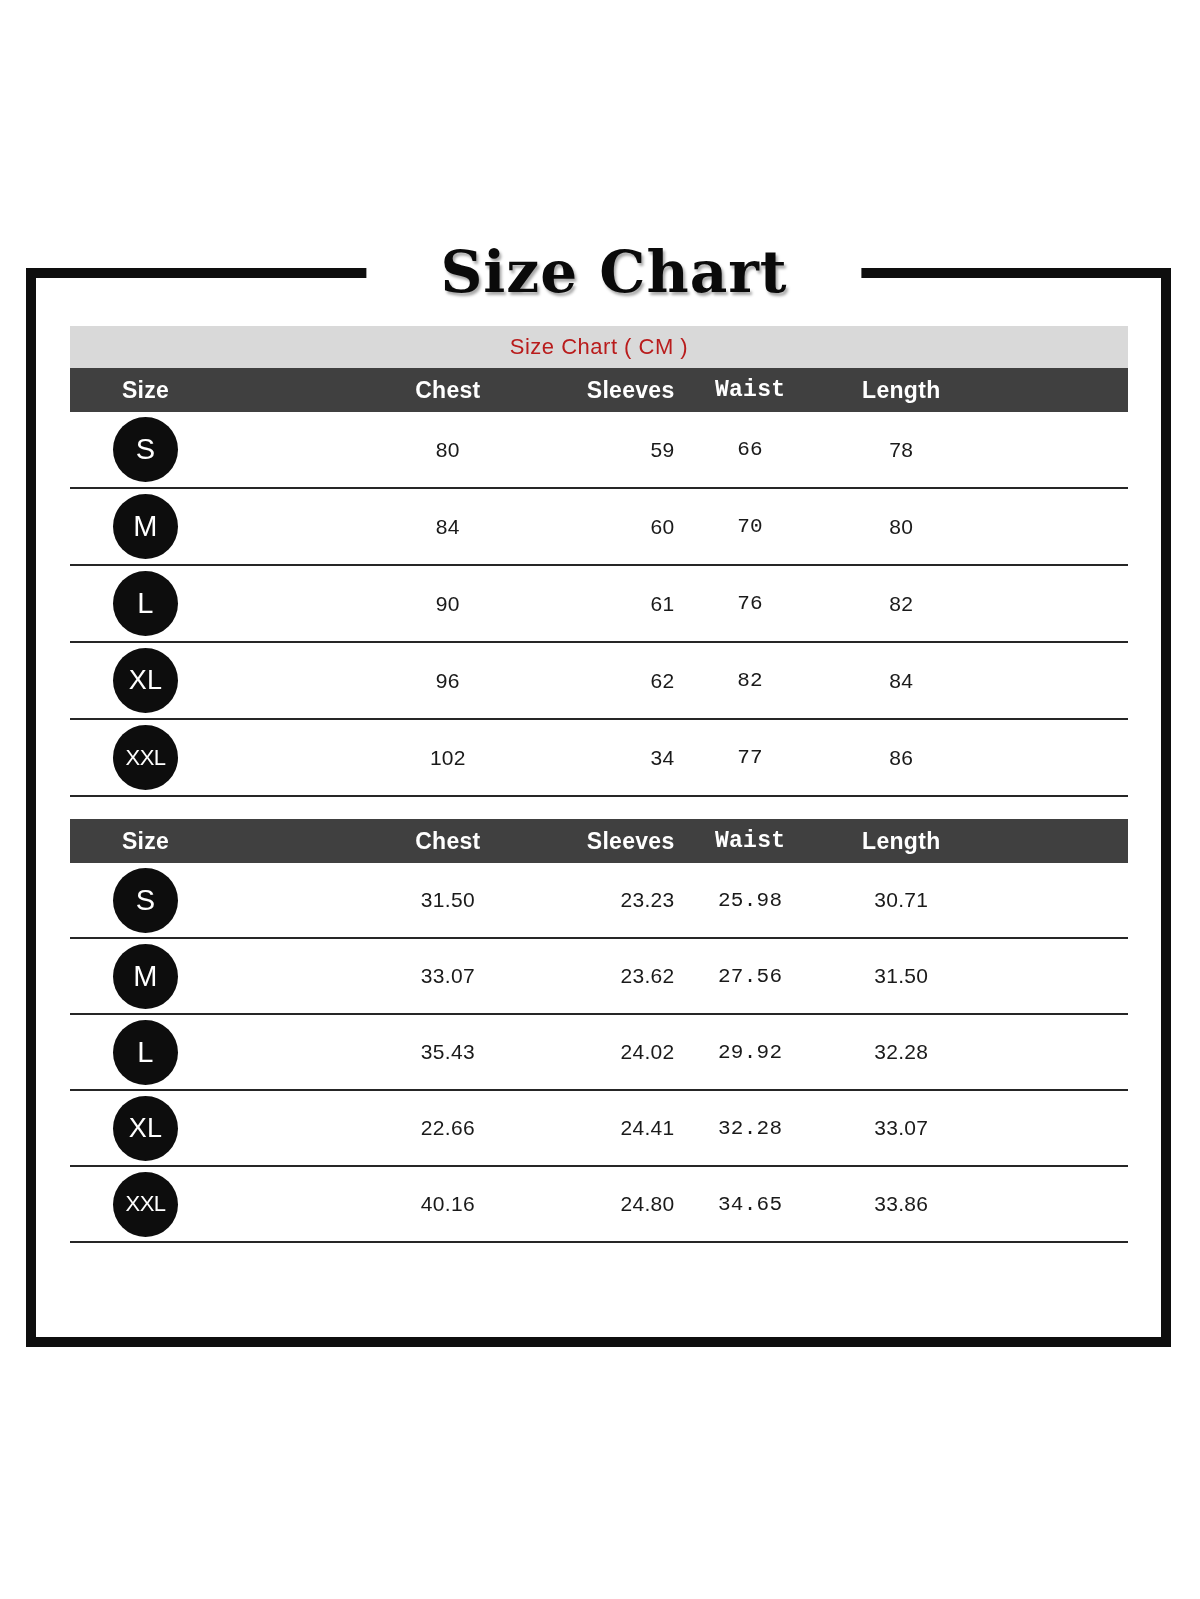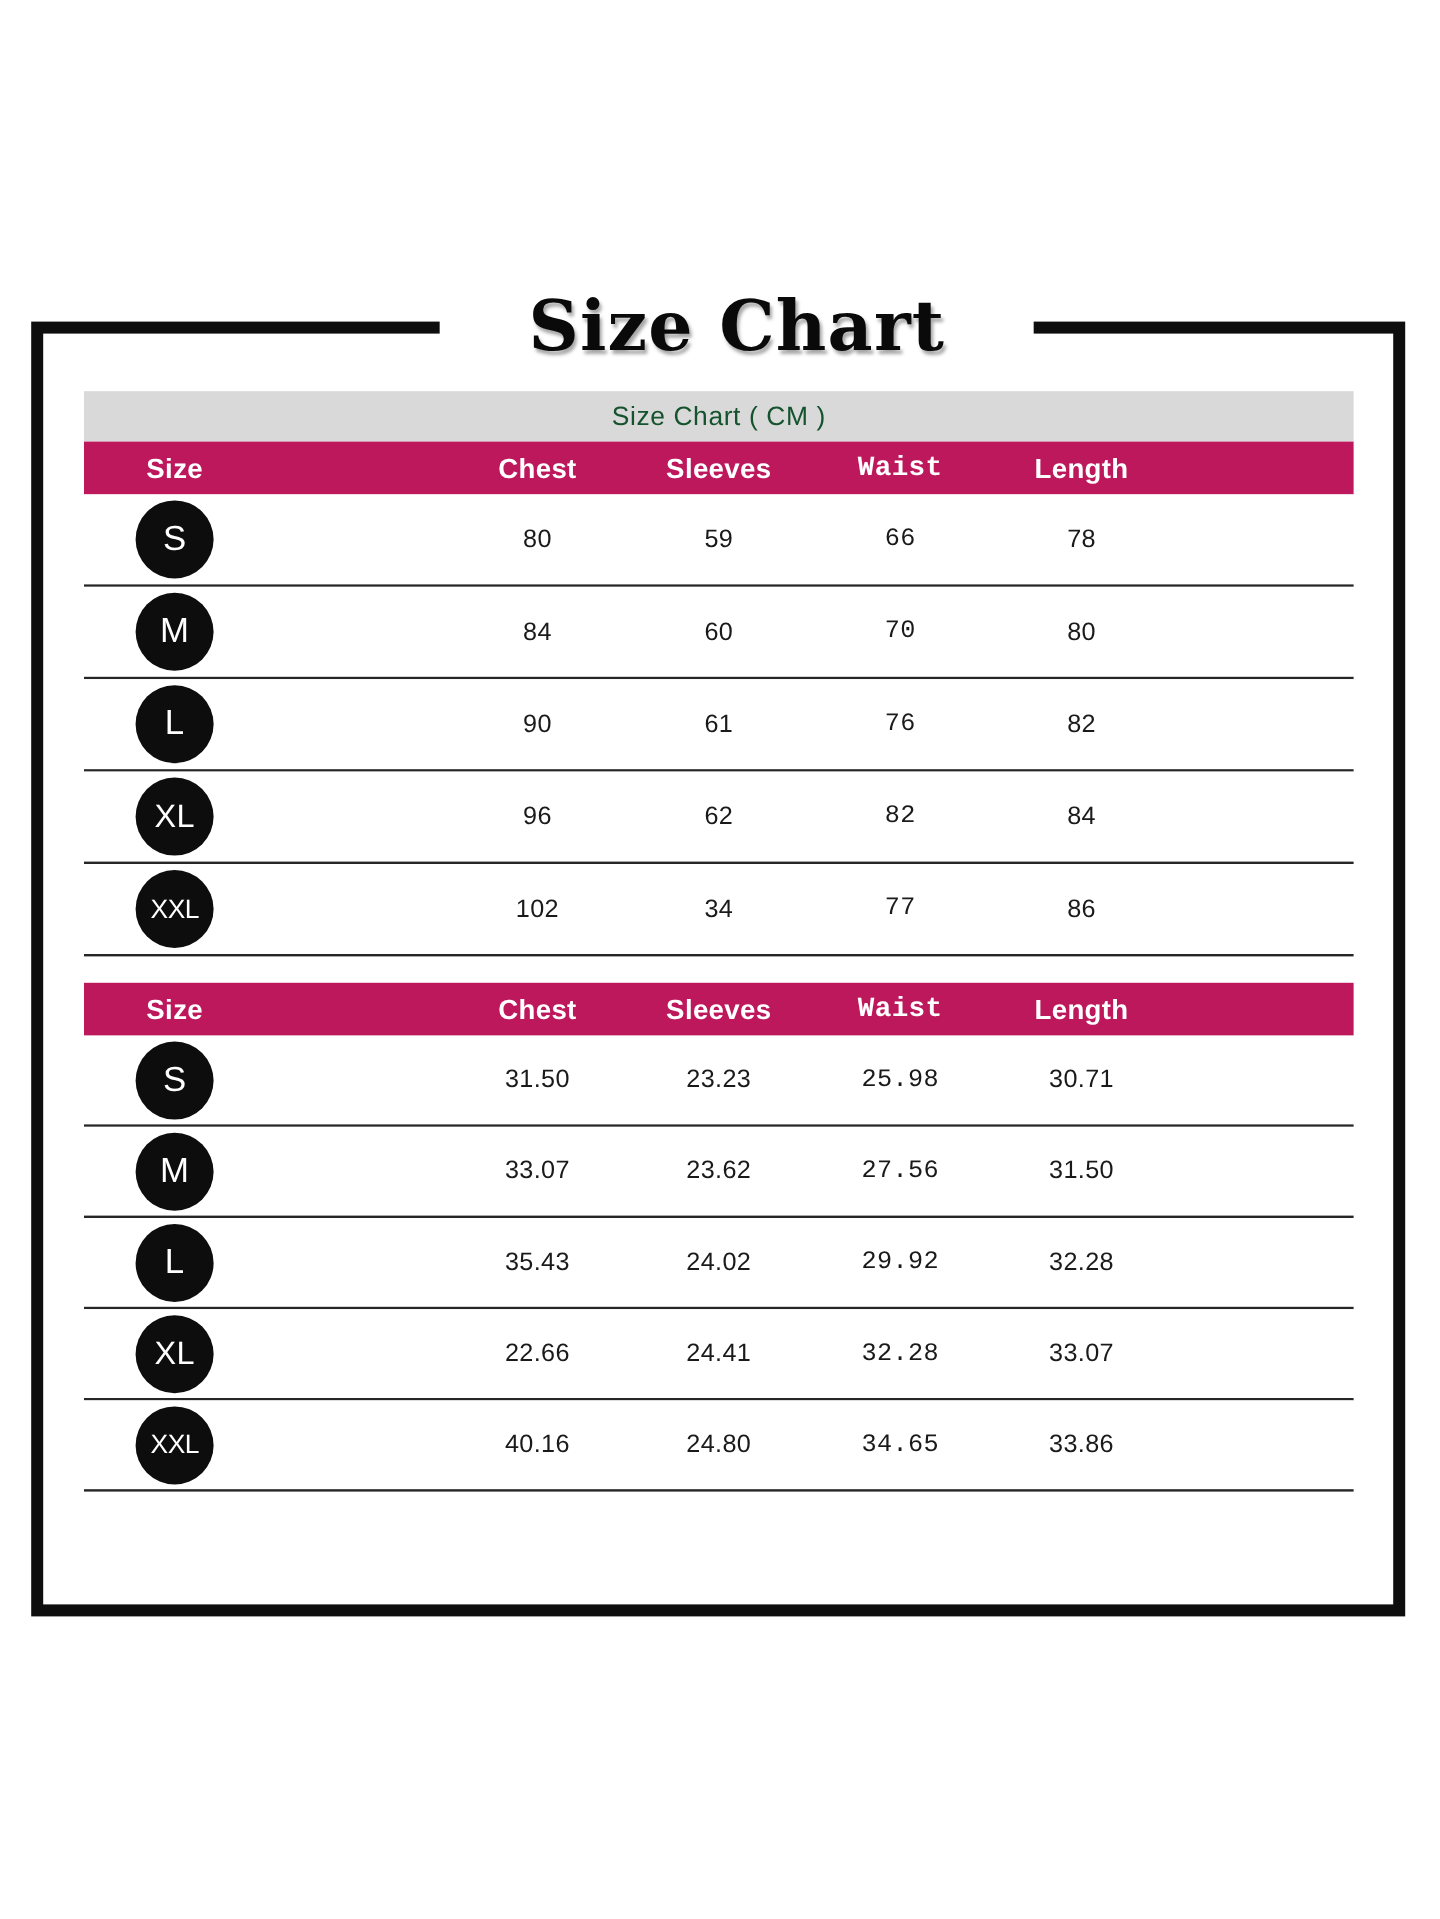--- a/index.html
+++ b/index.html
@@ -45,26 +45,26 @@
     left:70px;top:326px;
     width:1058px;
     z-index:1;
   }
   .size-table{width:100%;}
   .size-table + .size-table{margin-top:22px;}
   .band{
     height:42px;
     background:#d9d9d9;
     display:flex;align-items:center;justify-content:center;
-    font-size:22px;color:#14532d;
+    font-size:22px;color:#b91c1c;
     letter-spacing:0.5px;
   }
   .hrow{
     height:44px;
-    background:#be185d;
+    background:#404040;
     display:grid;
     grid-template-columns:repeat(7,1fr);
     align-items:center;
   }
   .hcell{
     color:#ffffff;
     font-weight:bold;
     font-size:23px;
     text-align:center;
     letter-spacing:0.3px;
@@ -80,21 +80,21 @@
   .t-cm .row{height:77px;}
   .t-in .row{height:76px;}
   .cell{
     text-align:center;
     font-size:21px;
     color:#1a1a1a;
     letter-spacing:0.3px;
   }
   .c1{grid-column:1;display:flex;justify-content:center;}
   .c3{grid-column:3;}
-  .c4{grid-column:4;}
+  .c4{grid-column:4;text-align:right;}
   .c5{grid-column:5;font-family:Liberation Mono, monospace;}
   .c6{grid-column:6;}
   .badge{
     width:65px;height:65px;
     border-radius:50%;
     background:#0d0d0d;
     color:#ffffff;
     display:flex;align-items:center;justify-content:center;
     line-height:1;
   }

